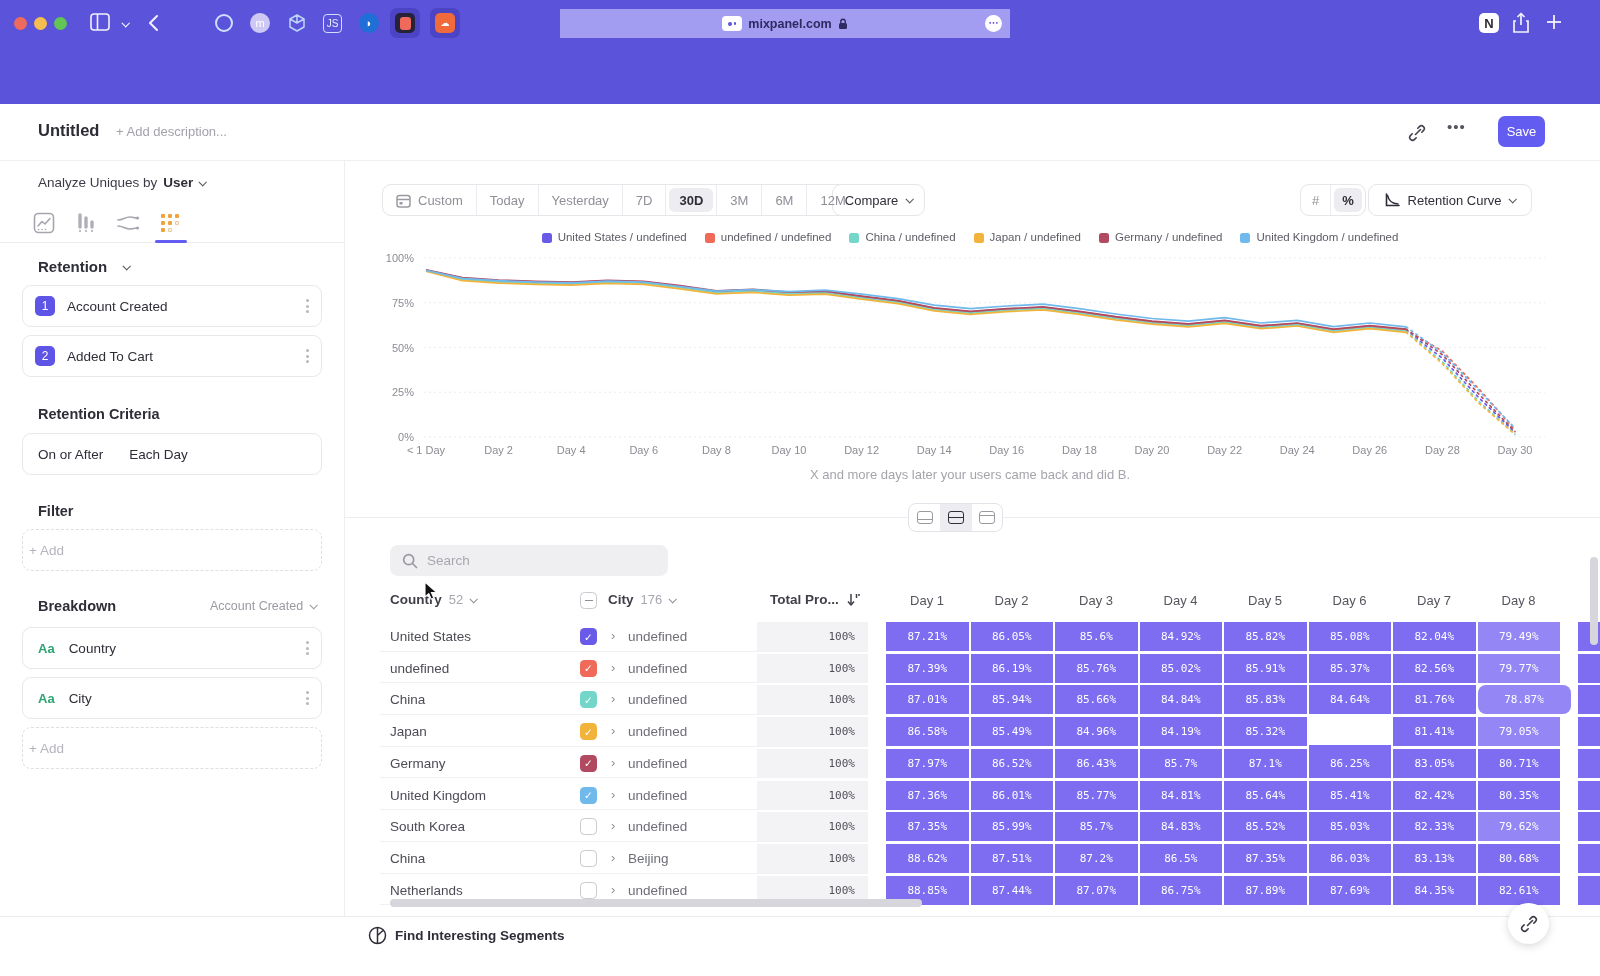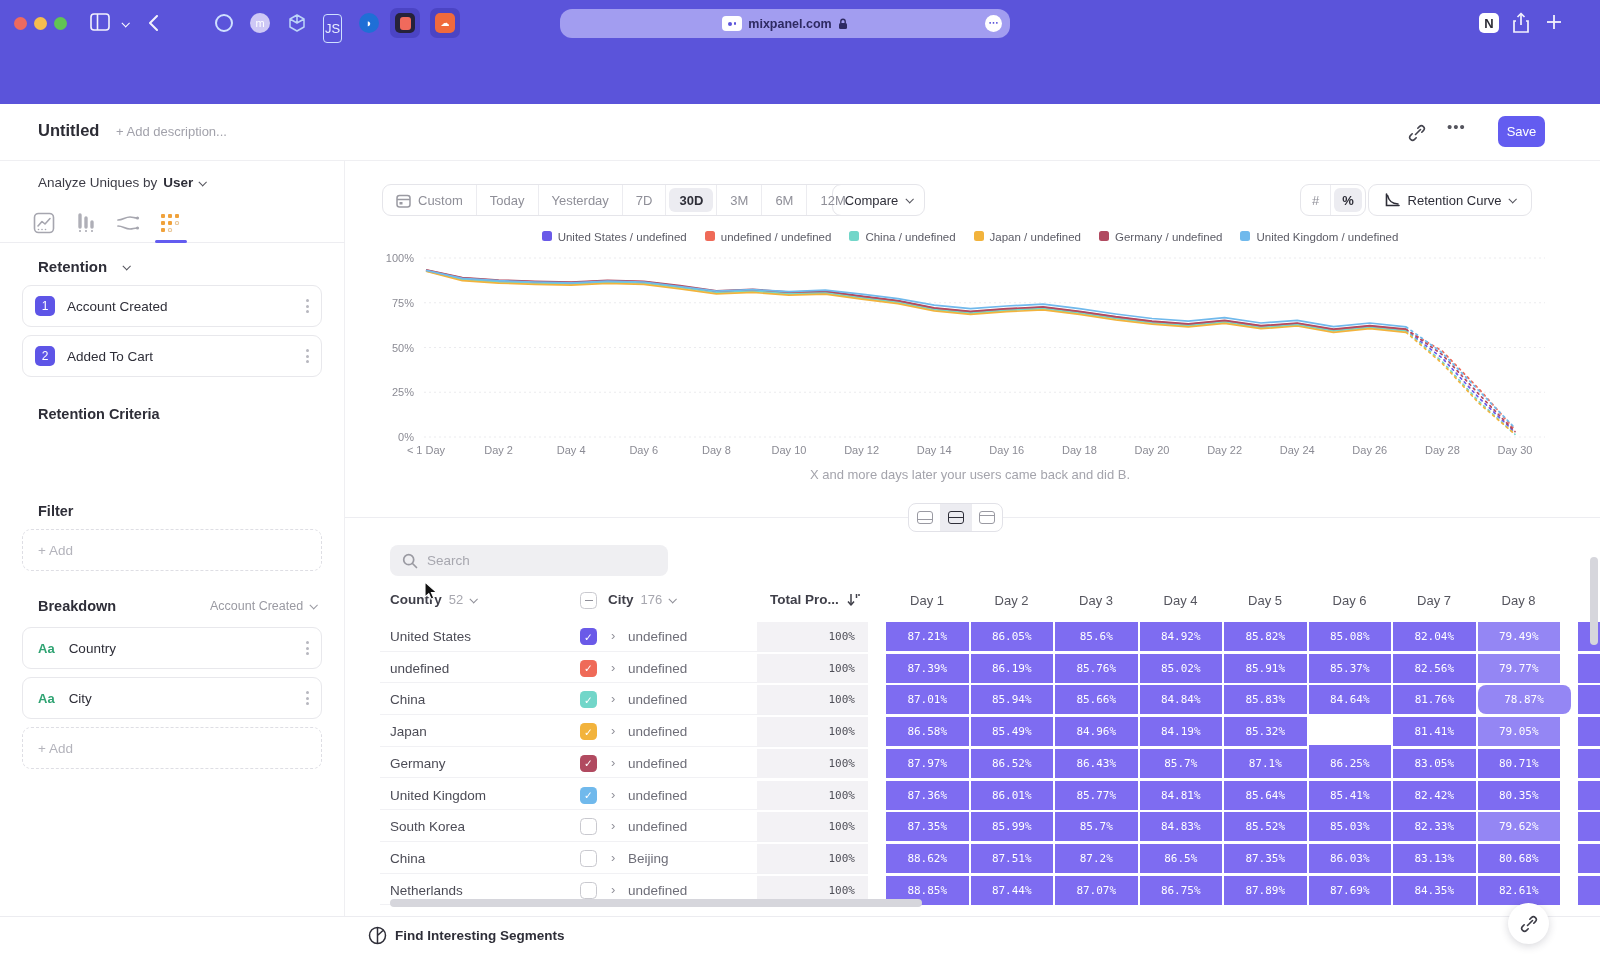--- a/index.html
+++ b/index.html
@@ -7,21 +7,21 @@
   body { position:relative; overflow:hidden; background:#fff;
          font-family:"Liberation Sans",sans-serif; color:#3a3a44; }
   .abs { position:absolute; }
 
   
   .browser-bar { position:absolute; left:0; top:0; width:1600px; height:46px; background:#5b54da; }
   .app-nav     { position:absolute; left:0; top:46px; width:1600px; height:58px; background:#5b54da; }
   .tl { width:13px; height:13px; border-radius:50%; display:inline-block; }
   .chrome-icon { color:#ffffff; opacity:.92; }
   .addr-pill { position:absolute; left:560px; top:9px; width:450px; height:29px; background:#a29df0;
-               border-radius:12px; display:flex; align-items:center; justify-content:center; gap:6px; }
+               border-radius:0; display:flex; align-items:center; justify-content:center; gap:6px; }
   .addr-text { font-size:12.5px; color:#2e2a62; font-weight:bold; }
   .fav-badge { width:20px; height:15px; background:#fff; border-radius:4px; display:flex; align-items:center; justify-content:center; gap:1.5px; }
   .fav-badge i { width:4px; height:4px; border-radius:50%; background:#5b54da; display:inline-block; }
   .fav-badge i.sm { width:2.5px; height:2.5px; }
   .addr-more { position:absolute; right:8px; top:6px; width:17px; height:17px; border-radius:50%; background:#fff;
                color:#5b54da; font-size:10px; line-height:16px; text-align:center; font-weight:bold; }
   .ext-slot { position:absolute; top:8px; width:30px; height:30px; border-radius:7px; display:flex; align-items:center; justify-content:center; }
   .ext-bg { background:#4b44c4; }
   .circ { border-radius:50%; display:flex; align-items:center; justify-content:center; }
 
@@ -60,39 +60,39 @@
   .tab-underline { position:absolute; left:155px; top:37px; width:32px; height:3px; background:#635cf0; border-radius:2px; }
   .sec-title { font-size:15px; font-weight:bold; color:#2e2e38; display:flex; align-items:center; gap:16px; }
   .card { position:absolute; left:22px; width:300px; height:42px; background:#fff; border:1px solid #e8e8ec;
           border-radius:9px; display:flex; align-items:center; }
   .card.dashed { border-style:dashed; border-color:#dedee4; }
   .step-badge { width:20px; height:20px; border-radius:5px; background:#5e55e7; color:#fff; font-size:12px;
                 display:flex; align-items:center; justify-content:center; margin:0 12px 0 12px; }
   .card-label { font-size:13.5px; color:#2e2e38; }
   .kebab { margin-left:auto; margin-right:12px; color:#b7b7bf; font-size:13px; letter-spacing:0; line-height:5px; text-align:center; }
   .kebab i { display:block; width:3px; height:3px; background:#b7b7bf; border-radius:50%; margin:2.5px auto; }
-  .add-label { font-size:13.5px; color:#b4b4bc; margin-left:15px; }
+  .add-label { font-size:13.5px; color:#b4b4bc; margin-left:6px; }
   .aa-badge { color:#2fa372; font-size:13px; font-weight:bold; margin:0 14px 0 15px; }
   .gray-small { font-size:12.5px; color:#9a9aa2; }
   .give-feedback { position:absolute; left:38px; top:770px; font-size:13px; color:#9a9aa2; }
   .collapse-icon { position:absolute; left:303px; top:766px; color:#3c3c46; }
 
   
   .seg { position:absolute; display:flex; align-items:stretch; border:1px solid #e5e5ea; border-radius:9px; background:#fff; height:32px; }
   .seg-item { display:flex; align-items:center; padding:0 13px; font-size:13px; color:#8f8f98; border-left:1px solid #ececf0; position:relative; }
   .seg-item:first-child { border-left:none; }
   .seg-item.active { color:#2e2e38; font-weight:bold; }
   .seg-item.active::before { content:""; position:absolute; left:3px; right:3px; top:3px; bottom:3px; background:#ececf1; border-radius:6px; z-index:0; }
   .seg-item span { position:relative; z-index:1; }
   .btn { position:absolute; height:32px; border:1px solid #e5e5ea; border-radius:9px; background:#fff;
          display:flex; align-items:center; justify-content:center; gap:8px; font-size:13px; color:#2e2e38; }
 
   
   .legend { position:absolute; left:380px; top:231px; width:1180px; display:flex; justify-content:center; gap:18px; }
-  .legend-item { display:flex; align-items:flex-start; gap:6px; font-size:11.5px; color:#5c5c66; }
+  .legend-item { display:flex; align-items:flex-end; gap:6px; font-size:11.5px; color:#5c5c66; }
   .legend-swatch { width:10px; height:10px; border-radius:2.5px; }
   .chart-caption { position:absolute; left:380px; top:467px; width:1180px; text-align:center; font-size:13px; color:#a4a4ac; }
 
   
   .main-divider { position:absolute; left:345px; top:517px; width:1255px; height:1px; background:#ededf1; }
   .toggle-group { position:absolute; left:908px; top:503px; display:flex; border:1px solid #e2e2e8; border-radius:8px; background:#fff; height:29px; }
   .toggle-cell { width:31px; display:flex; align-items:center; justify-content:center; border-left:1px solid #ececf0; }
   .toggle-cell:first-child { border-left:none; }
   .toggle-cell.active { background:#ececf1; }
   .ticon { width:16px; height:13px; border:1.4px solid #9a9aa2; border-radius:3px; position:relative; }
@@ -147,21 +147,21 @@
   <span class="abs chevron" style="left:122px;top:21px;color:#fff;"></span>
   <svg class="abs chrome-icon" style="left:148px;top:14px;" width="11" height="18" viewBox="0 0 11 18">
     <polyline points="9,2 2,9 9,16" fill="none" stroke="#fff" stroke-width="2" stroke-linecap="round" stroke-linejoin="round"></polyline>
   </svg>
 
   <span class="abs circ" style="left:215px;top:14px;width:18px;height:18px;border:2.5px solid #cfe0ff;"></span>
   <span class="abs circ" style="left:250px;top:13px;width:20px;height:20px;background:#cec8f5;color:#fff;font-size:11px;">m</span>
   <svg class="abs" style="left:287px;top:13px;" width="20" height="20" viewBox="0 0 20 20">
     <path d="M10 2 L17 6 L17 14 L10 18 L3 14 L3 6 Z M10 2 L10 10 M3 6 L10 10 L17 6" fill="none" stroke="#bcd4f8" stroke-width="1.5" stroke-linejoin="round"></path>
   </svg>
-  <span class="abs" style="left:323px;top:14px;width:19px;height:29px;border:1.8px solid #cfe0ff;border-radius:4px;color:#eaf1ff;font-size:13px;display:flex;align-items:center;justify-content:center;">JS</span>
+  <span class="abs" style="left:323px;top:14px;width:19px;height:19px;border:1.8px solid #cfe0ff;border-radius:4px;color:#eaf1ff;font-size:10px;display:flex;align-items:center;justify-content:center;">JS</span>
   <span class="abs circ" style="left:359px;top:13px;width:20px;height:20px;background:#1f6fd6;color:#fff;font-size:11px;">◗</span>
   <span class="ext-slot ext-bg" style="left:390px;">
     <span style="width:20px;height:20px;border-radius:5px;background:#26223a;display:flex;align-items:center;justify-content:center;">
       <span style="width:11px;height:13px;border-radius:3px;background:#f06a5c;"></span>
     </span>
   </span>
   <span class="ext-slot ext-bg" style="left:430px;">
     <span style="width:20px;height:20px;border-radius:5px;background:#f06a3c;display:flex;align-items:center;justify-content:center;color:#fff;font-size:9px;">☁</span>
   </span>
 
@@ -342,20 +342,24 @@
         <span class="card-label">Added To Cart</span>
         <span class="kebab">
           <i></i>
           <i></i>
           <i></i>
         </span>
       </div>
     </div>
 
   <div class="abs" style="left:38px;top:245px;font-size:14.5px;font-weight:bold;color:#2e2e38;">Retention Criteria</div>
+  <div class="card" style="top:272px;">
+    <span class="card-label" style="margin-left:15px;">On or After</span>
+    <span class="card-label" style="margin-left:26px;">Each Day</span>
+  </div>
 
   <div class="abs" style="left:38px;top:342px;font-size:14.5px;font-weight:bold;color:#2e2e38;">Filter</div>
   <div class="card dashed" style="top:368px;">
     <span class="add-label">+ Add</span>
   </div>
 
   <div class="abs" style="left:38px;top:437px;font-size:14.5px;font-weight:bold;color:#2e2e38;">Breakdown</div>
   <div class="abs" style="left:210px;top:438px;display:flex;align-items:center;gap:7px;">
     <span class="gray-small">Account Created</span>
       <span class="chevron" style="color:#9a9aa2;"></span>

